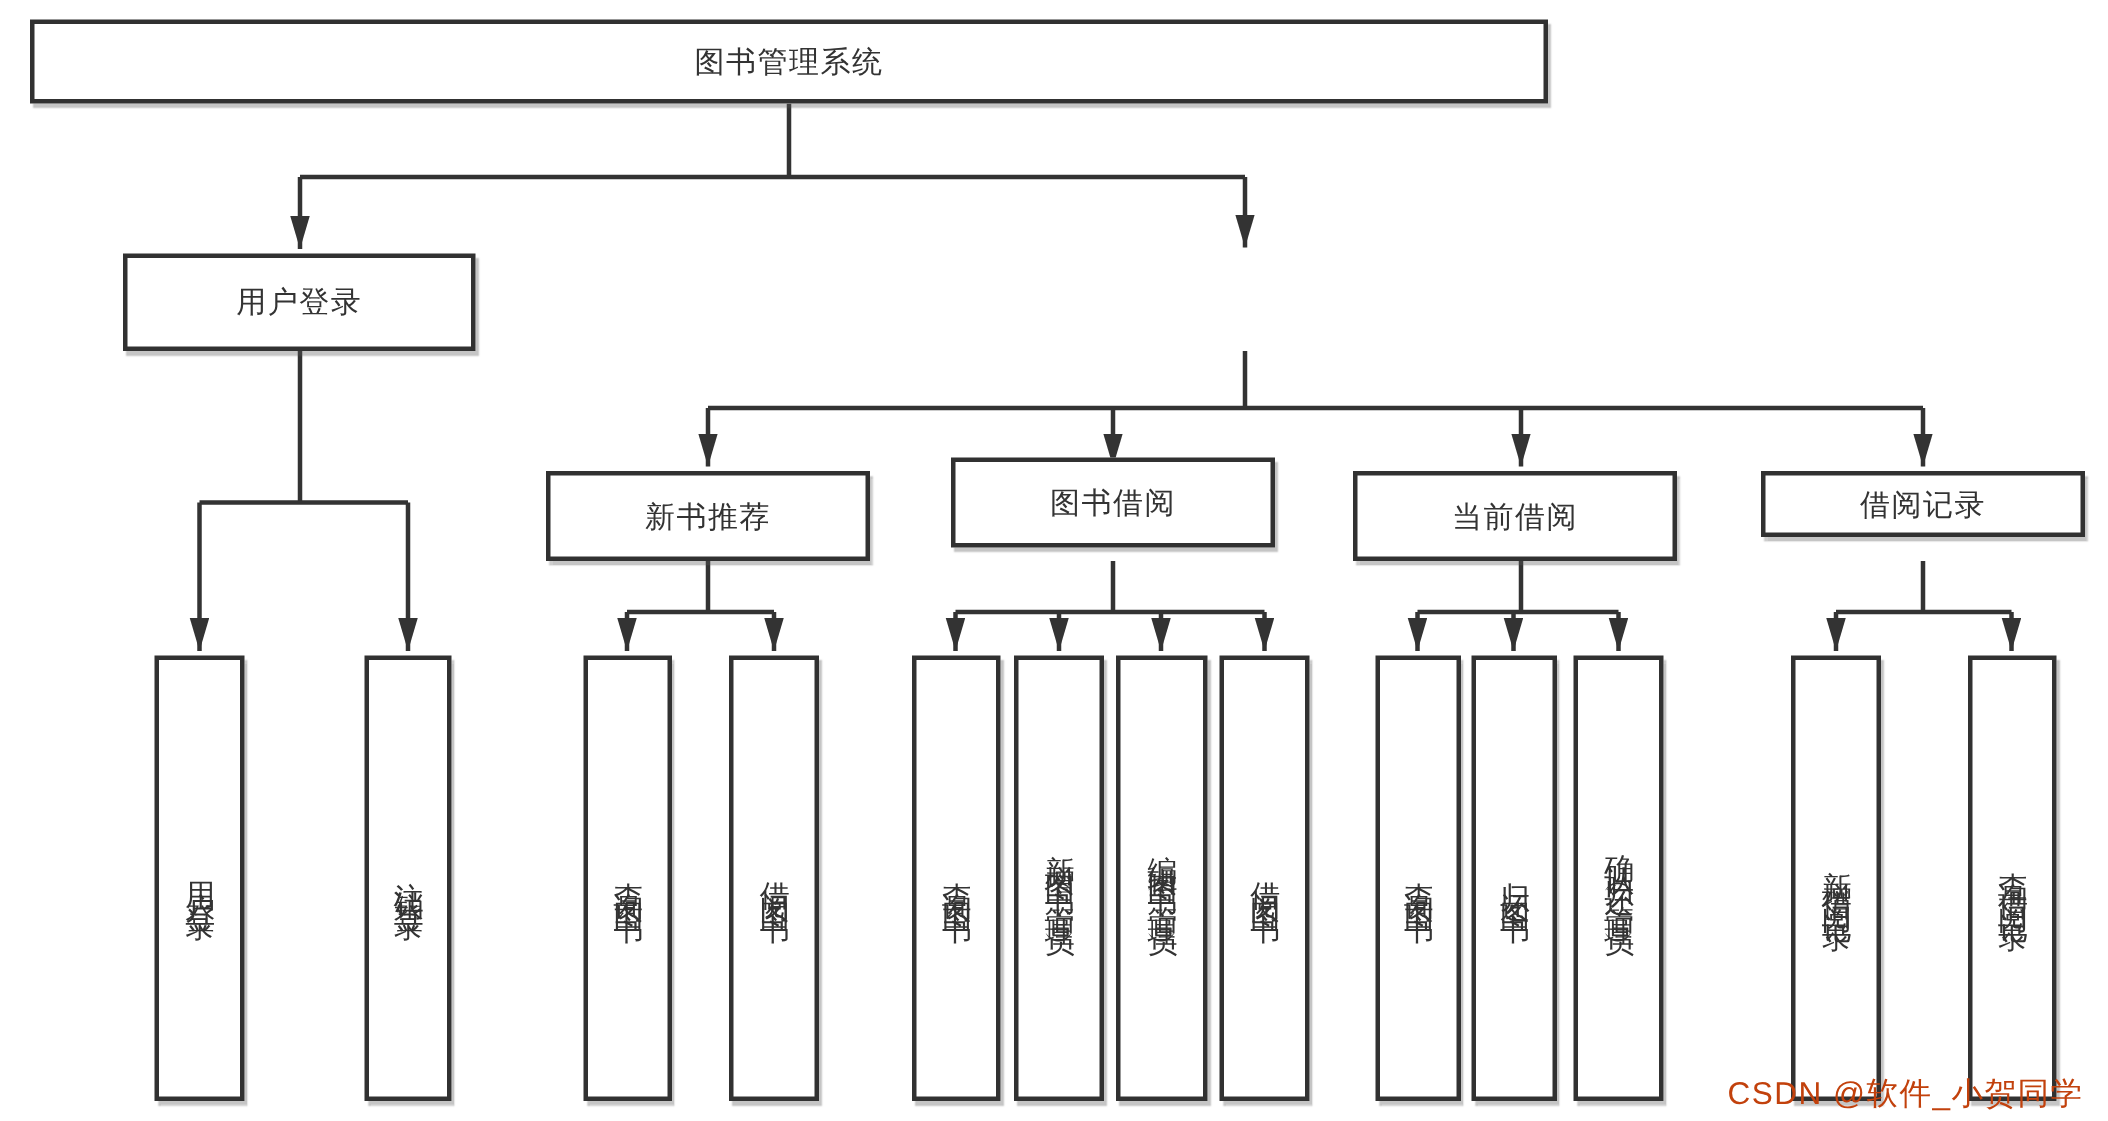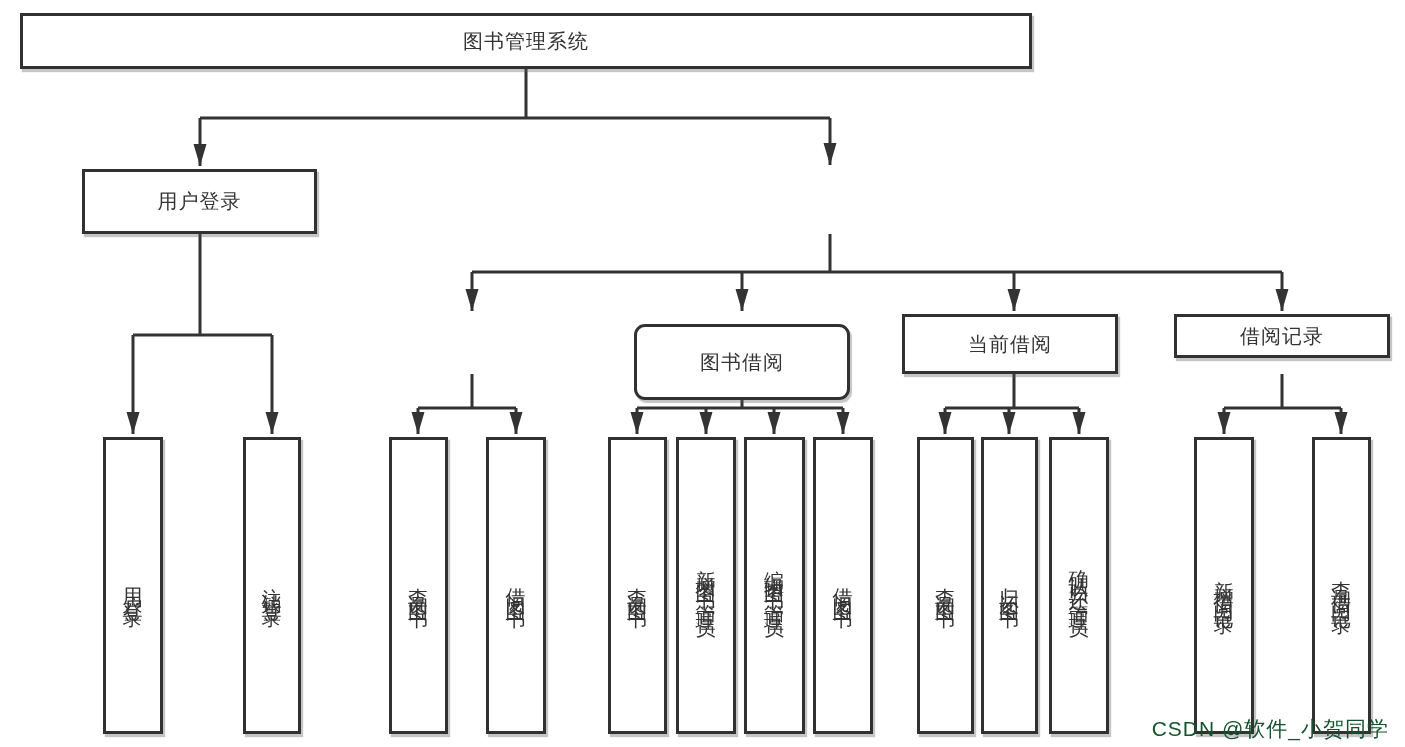--- a/index.html
+++ b/index.html
@@ -45,21 +45,21 @@
     font-size: 20px;
     line-height: 1;
     letter-spacing: 7px;
     white-space: nowrap;
   }
   .watermark {
     position: absolute;
     right: 16px;
     bottom: 4px;
     font-size: 21px;
-    color: #14532d;
+    color: #c2410c;
     letter-spacing: 1px;
     white-space: nowrap;
   }
 </style>
 </head>
 <body>
 
 <div class="canvas">
 
   <svg class="wires" viewBox="0 0 1405 747">
@@ -104,21 +104,24 @@
   </svg>
 
   <div class="node h-node" style="left:20px; top:13px; width:1012px; height:56px;">
     <span>图书管理系统</span>
   </div>
 
   <div class="node h-node" style="left:82px; top:169px; width:235px; height:65px;">
     <span>用户登录</span>
   </div>
 
-  <div class="node h-node" style="left:634px; top:324px; width:216px; height:76px;border-radius:11px;">
+  <div class="node h-node" style="left:364px; top:314px; width:216px; height:60px;">
+    <span>新书推荐</span>
+  </div>
+  <div class="node h-node" style="left:634px; top:305px; width:216px; height:60px;">
     <span>图书借阅</span>
   </div>
   <div class="node h-node" style="left:902px; top:314px; width:216px; height:60px;">
     <span>当前借阅</span>
   </div>
   <div class="node h-node" style="left:1174px; top:314px; width:216px; height:44px;">
     <span>借阅记录</span>
   </div>
 
   <div class="node v-node" style="left:103px; top:437px; width:60px; height:297px;">

